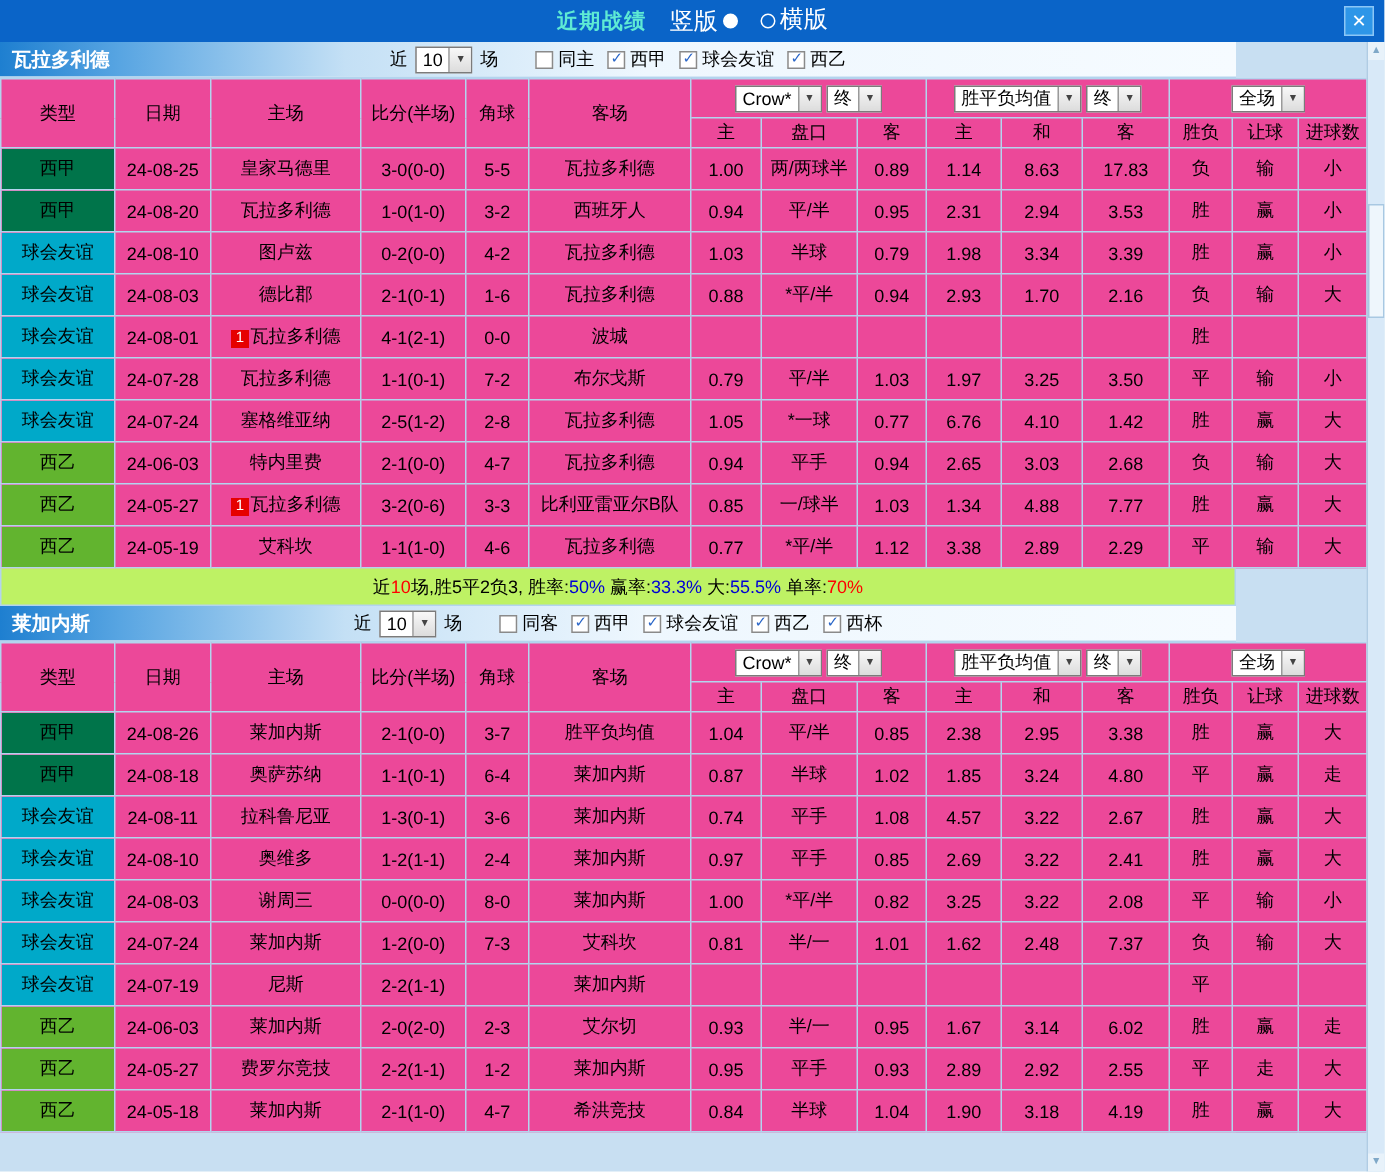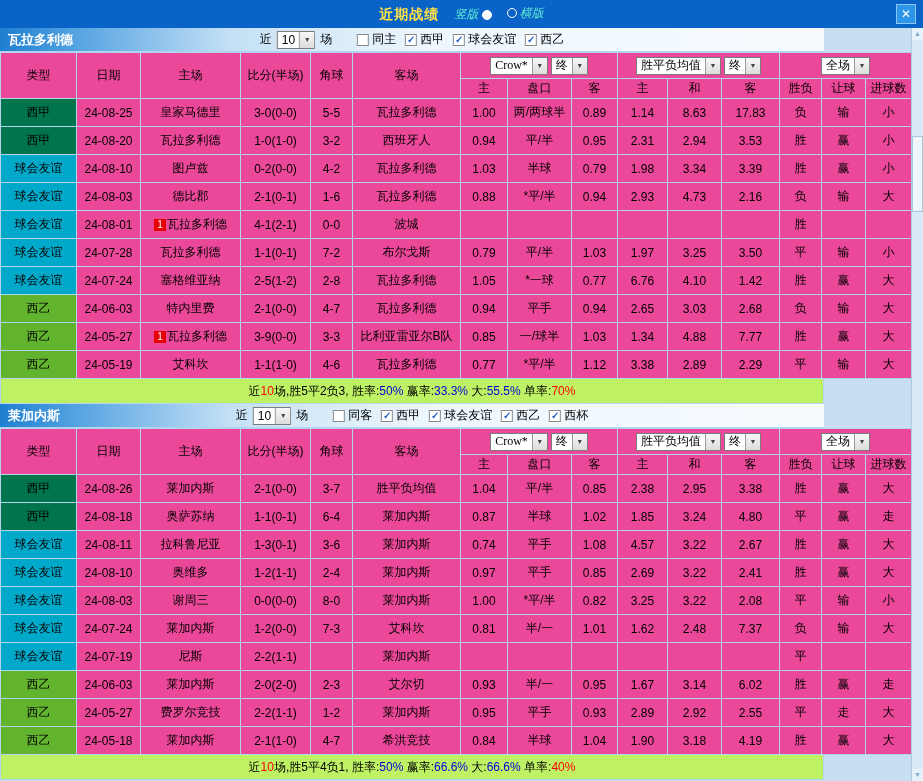--- a/index.html
+++ b/index.html
@@ -1,40 +1,40 @@
 <!DOCTYPE html>
 <html><head>
 <meta charset="utf-8">
 <style>
   *{margin:0;padding:0;box-sizing:border-box;}
   html,body{width:923px;height:781px;overflow:hidden;}
   body{font-family:"Liberation Sans","DejaVu Sans",sans-serif;font-size:12px;background:#c8dff2;position:relative;}
   .titlebar{height:28px;width:923px;background:#0a64c8;display:flex;align-items:center;justify-content:center;position:relative;}
-  .title{color:#fde047;font-weight:bold;font-size:14px;letter-spacing:1px;}
-  .rlabel{color:#5eead4;font-size:12px;font-style:italic;}
+  .title{color:#5eead4;font-weight:bold;font-size:14px;letter-spacing:1px;}
+  .rlabel{color:#ffffff;font-size:16px;}
   .radio{display:inline-block;width:10px;height:10px;border:1px solid #fff;border-radius:50%;vertical-align:middle;}
   .radio.on{background:#fff;}
   .radio-pair{display:inline-flex;align-items:center;gap:3px;margin-left:12px;cursor:pointer;}
   .close{position:absolute;right:7px;top:4px;width:20px;height:20px;background:#2e96e8;border:1px solid #8cc6f6;color:#fff;font-weight:bold;text-align:center;line-height:18px;font-size:12px;cursor:pointer;}
   .content{position:absolute;top:28px;left:0;width:824px;background:#fff;}
   .band{height:24px;background:linear-gradient(90deg,#1e7fd0 0,#58a5e2 80px,#c4e0f5 230px,#eef7fe 430px,#f6fbff 100%);border-bottom:1px solid #b3d4ee;position:relative;display:flex;align-items:center;}
   .team{color:#fff;font-weight:bold;font-size:13px;padding-left:8px;}
   .controls{position:absolute;left:50%;transform:translateX(-50%);display:flex;align-items:center;gap:5px;white-space:nowrap;}
   .lbl{color:#000;}
-  .cbgroup{display:inline-flex;gap:9px;align-items:flex-start;margin-left:20px;font-family:Liberation Serif, serif;}
+  .cbgroup{display:inline-flex;gap:9px;align-items:flex-start;margin-left:20px;}
   .cbl{display:inline-flex;align-items:center;gap:3px;cursor:pointer;}
   .cbx{width:12px;height:12px;border:1px solid #8a8a8a;background:#fff;display:inline-flex;align-items:center;justify-content:center;font-size:10px;font-weight:bold;color:#2a66c8;line-height:1;}
   .sel{display:inline-flex;align-items:center;height:18px;border:1px solid #7b7b7b;background:#fff;padding-left:4px;cursor:default;vertical-align:middle;}
   .sel .arr{width:15px;height:16px;margin-left:4px;background:linear-gradient(#f8f8f8,#dcdcdc);border-left:1px solid #9a9a9a;font-size:7px;display:inline-flex;align-items:center;justify-content:center;color:#444;}
   table.grid{width:911px;table-layout:fixed;border-collapse:collapse;background:#ec4899;}
   .grid th,.grid td{border:1px solid #b3d4ee;text-align:center;font-weight:normal;overflow:hidden;white-space:nowrap;font-size:12px;color:#000;}
   .h1{height:26px;}
   .h2 th{height:20px;}
   tbody tr{height:28px;}
-  .selcell{padding:2px 0;font-family:Liberation Serif, serif;}
+  .selcell{padding:2px 0;}
   .type-cell{color:#fff;}
   .jia{background:#00744a;}
   .you{background:#00a9c9;}
   .yi{background:#62b42f;}
   .c-r{color:#ff0000;}
   .c-g{color:#009900;}
   .c-b{color:#0000d5;}
   .c-t{color:#00a0a0;}
   .badge{display:inline-block;width:12px;height:12px;line-height:12px;background:#e60000;color:#fff;font-size:10px;margin-right:1px;}
   .summary{height:25px;line-height:24px;text-align:center;border:1px solid #b3d4ee;border-top:none;background:#bef264;}
@@ -215,21 +215,21 @@
             <td class="type-cell you">球会友谊</td>
             <td>24-08-03</td>
             <td><span>德比郡</span></td>
             <td class="c-r">2-1(0-1)</td>
             <td>1-6</td>
             <td class="c-g">瓦拉多利德</td>
             <td>0.88</td>
             <td class="c-r">*平/半</td>
             <td>0.94</td>
             <td>2.93</td>
-            <td class="c-b">4.73</td>
+            <td class="c-b">1.70</td>
             <td>2.16</td>
             <td class="c-g">负</td>
             <td class="c-g">输</td>
             <td class="c-r">大</td>
           </tr>
           <tr>
             <td class="type-cell you">球会友谊</td>
             <td>24-08-01</td>
             <td class="c-g"><span class="badge">1</span><span>瓦拉多利德</span></td>
             <td class="c-r">4-1(2-1)</td>
@@ -293,21 +293,21 @@
             <td class="c-b">3.03</td>
             <td>2.68</td>
             <td class="c-g">负</td>
             <td class="c-g">输</td>
             <td class="c-r">大</td>
           </tr>
           <tr>
             <td class="type-cell yi">西乙</td>
             <td>24-05-27</td>
             <td class="c-g"><span class="badge">1</span><span>瓦拉多利德</span></td>
-            <td class="c-r">3-9(0-0)</td>
+            <td class="c-r">3-2(0-6)</td>
             <td>3-3</td>
             <td>比利亚雷亚尔B队</td>
             <td>0.85</td>
             <td class="c-r">一/球半</td>
             <td>1.03</td>
             <td>1.34</td>
             <td class="c-b">4.88</td>
             <td>7.77</td>
             <td class="c-r">胜</td>
             <td class="c-r">赢</td>
@@ -600,21 +600,20 @@
             <td>1.04</td>
             <td>1.90</td>
             <td class="c-b">3.18</td>
             <td>4.19</td>
             <td class="c-r">胜</td>
             <td class="c-r">赢</td>
             <td class="c-r">大</td>
           </tr>
         </tbody>
     </table>
-    <div class="summary"><span>近</span><span class="c-r">10</span><span>场,胜5平4负1, 胜率:</span><span class="c-b">50%</span><span> 赢率:</span><span class="c-b">66.6%</span><span> 大:</span><span class="c-b">66.6%</span><span> 单率:</span><span class="c-r">40%</span></div>
   </div>
 
 </div>
 
 <div class="scrollbar">
   <div class="sb-btn">▲</div>
   <div class="thumb"></div>
   <div class="sb-btn down">▼</div>
 </div>
 

